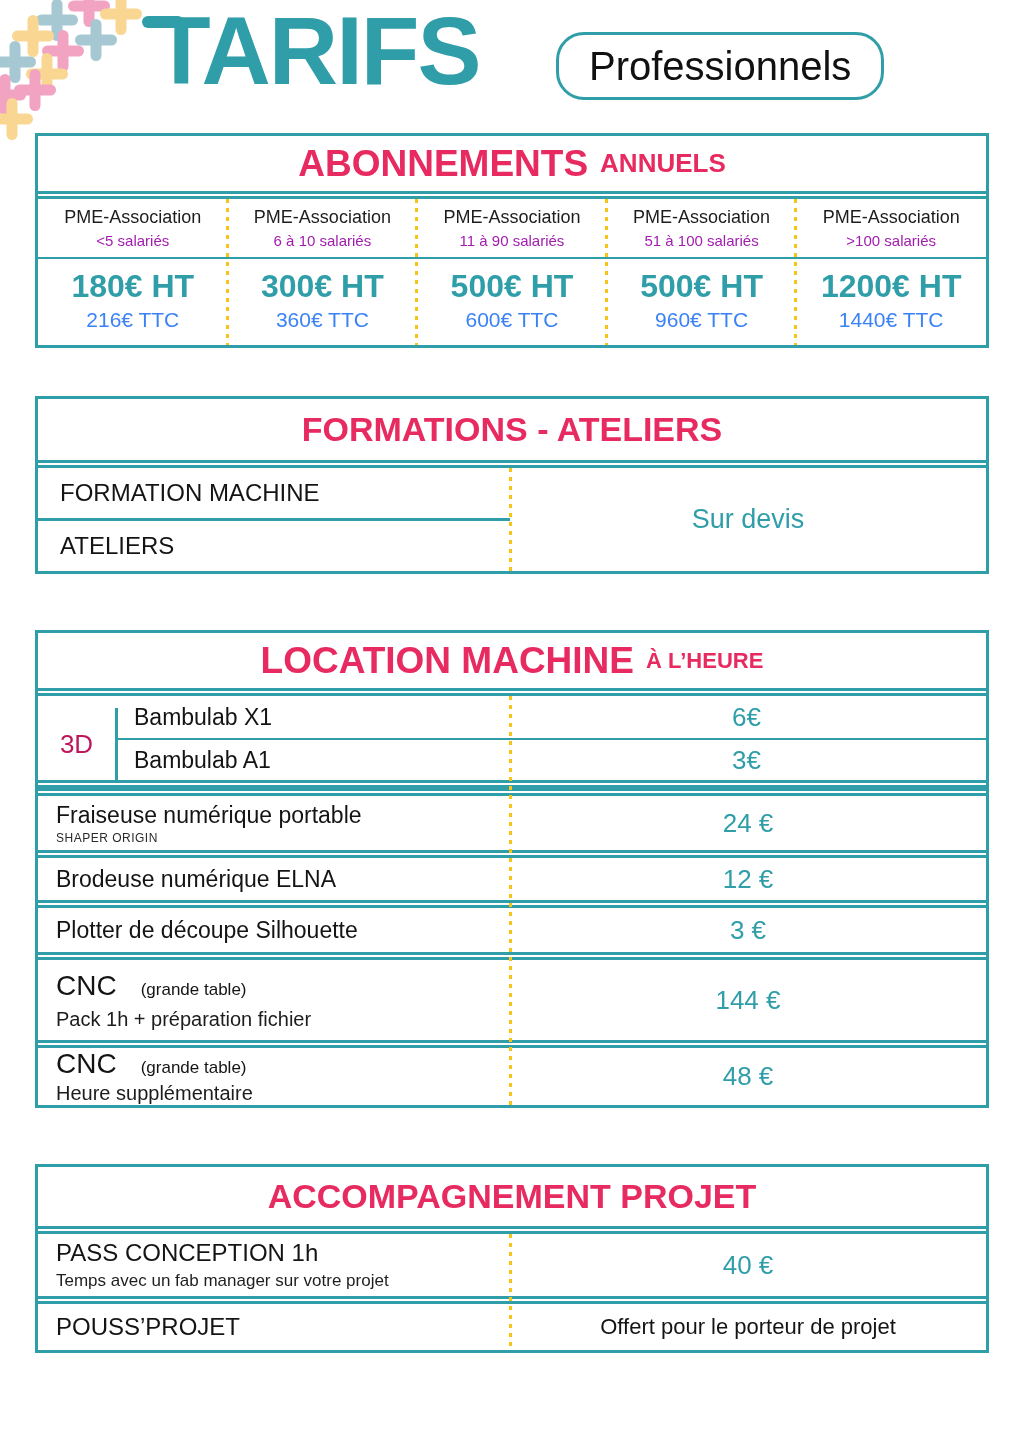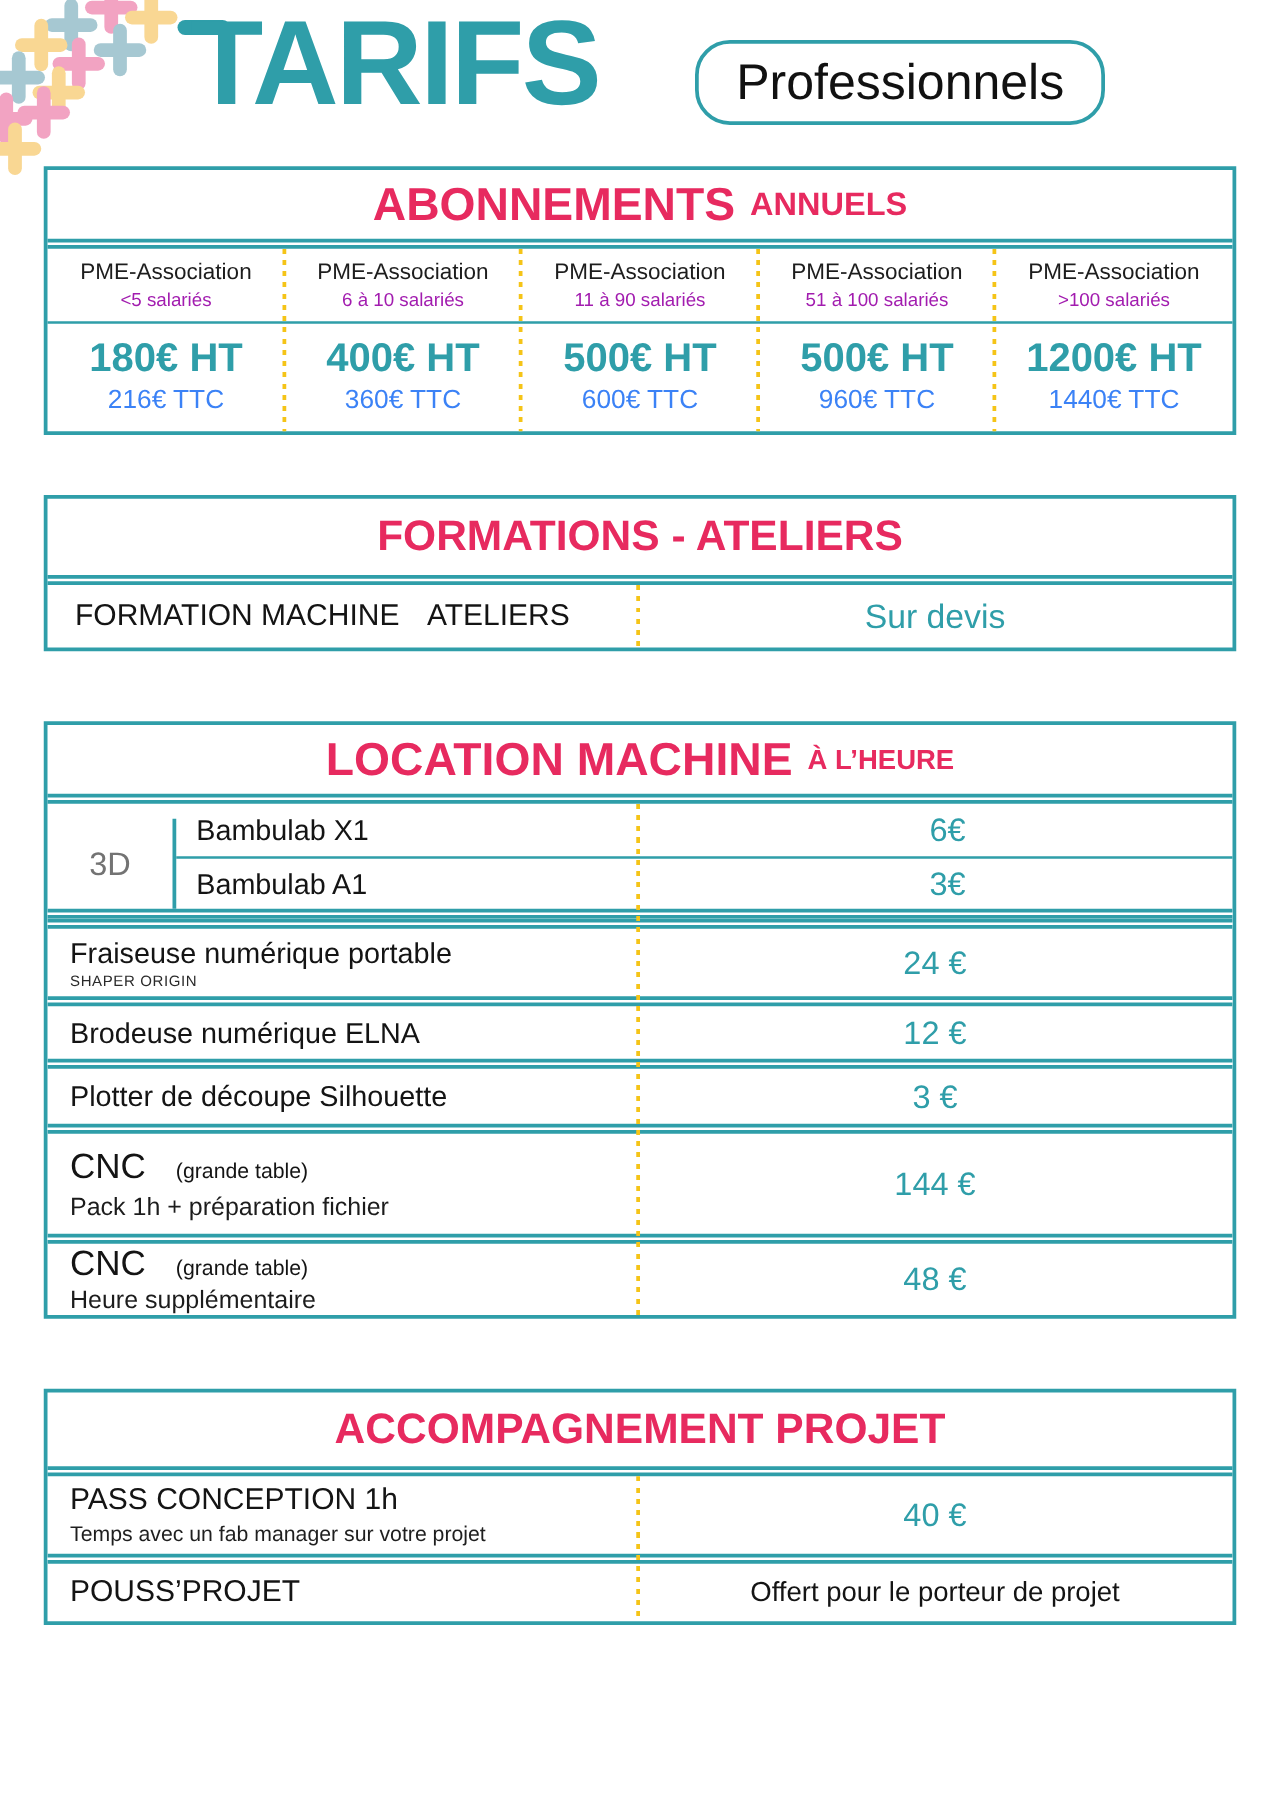--- a/index.html
+++ b/index.html
@@ -49,44 +49,44 @@
   .col-label{font-size:18px;font-weight:500;color:#1d1d1d;}
   .col-sub{font-size:15px;margin-top:4px;color:#a21caf;}
   .t1-prices .t1-col{min-height:86px;padding:6px 4px 10px;}
   .price-ht{font-size:32px;font-weight:600;color:var(--teal);}
   .price-ttc{font-size:21px;font-weight:500;color:#3b82f6;margin-top:3px;}
   
   .t2{margin-top:48px;}
   .t2 .band{height:64px;align-items:center;}
   .t2 .band .big{font-size:34px;}
   .f-body{display:flex;}
-  .f-left{width:472px;display:flex;flex-direction:row;}
+  .f-left{width:472px;display:flex;flex-direction:column;}
   .f-row{min-height:50px;display:flex;align-items:center;padding-left:22px;
          font-size:24px;font-weight:500;color:#141414;}
   .half-sep{height:3px;background:var(--teal);}
   .f-right{flex:1;display:flex;align-items:center;justify-content:center;
            font-size:27px;font-weight:500;color:var(--teal);}
   
   .t3{margin-top:56px;}
   .t3 .band{height:58px;align-items:center;}
   .t3 .band .big{font-size:37px;}
   .t3 .band .small{font-size:22px;}
   .lrow{display:flex;align-items:stretch;}
   .lname{width:472px;display:flex;flex-direction:column;justify-content:center;padding-left:18px;}
   .lprice{flex:1;display:flex;align-items:center;justify-content:center;
           font-size:26px;font-weight:500;color:var(--teal);}
   .mname{font-size:23px;font-weight:500;color:#141414;}
   .mnote{font-size:12px;letter-spacing:.5px;color:#2a2a2a;margin-top:2px;}
   .mdetail{font-size:20px;color:#1c1c1c;margin-top:6px;}
   .cnc .mname{font-size:28px;}
   .name-note{font-size:17px;font-weight:400;margin-left:24px;}
   .g3d{display:flex;align-items:stretch;}
-  .g3d-label{width:103px;border-right:3px solid var(--teal);
+  .g3d-label{width:80px;border-right:3px solid var(--teal);
     display:flex;align-items:center;justify-content:center;
-    font-size:26px;font-weight:500;color:#737373;margin-top:12px;}
+    font-size:26px;font-weight:500;color:#be185d;margin-top:12px;}
   .g3d-rows{flex:1;display:flex;flex-direction:column;}
   .g3d-rows .lname{width:389px;padding-left:16px;}
   .r-h42{min-height:42px;} .r-h40{min-height:40px;} .r-h54{min-height:54px;}
   .r-h44{min-height:44px;} .r-h80{min-height:80px;} .r-h56{min-height:56px;}
   
   .t4{margin-top:56px;}
   .t4 .band{height:62px;align-items:center;}
   .t4 .band .big{font-size:34px;}
   .a-name{font-size:24px;font-weight:500;color:#141414;}
   .a-detail{font-size:17px;color:#1f1f1f;margin-top:4px;}
@@ -156,21 +156,21 @@
           <span class="col-sub">&gt;100 salariés</span>
         </div>
       </div>
       <div class="tsep"></div>
       <div class="t1-prices">
         <div class="t1-col">
           <span class="price-ht">180€ HT</span>
           <span class="price-ttc">216€ TTC</span>
         </div>
         <div class="t1-col">
-          <span class="price-ht">400€ HT</span>
+          <span class="price-ht">300€ HT</span>
           <span class="price-ttc">360€ TTC</span>
         </div>
         <div class="t1-col">
           <span class="price-ht">500€ HT</span>
           <span class="price-ttc">600€ TTC</span>
         </div>
         <div class="t1-col">
           <span class="price-ht">500€ HT</span>
           <span class="price-ttc">960€ TTC</span>
         </div>

